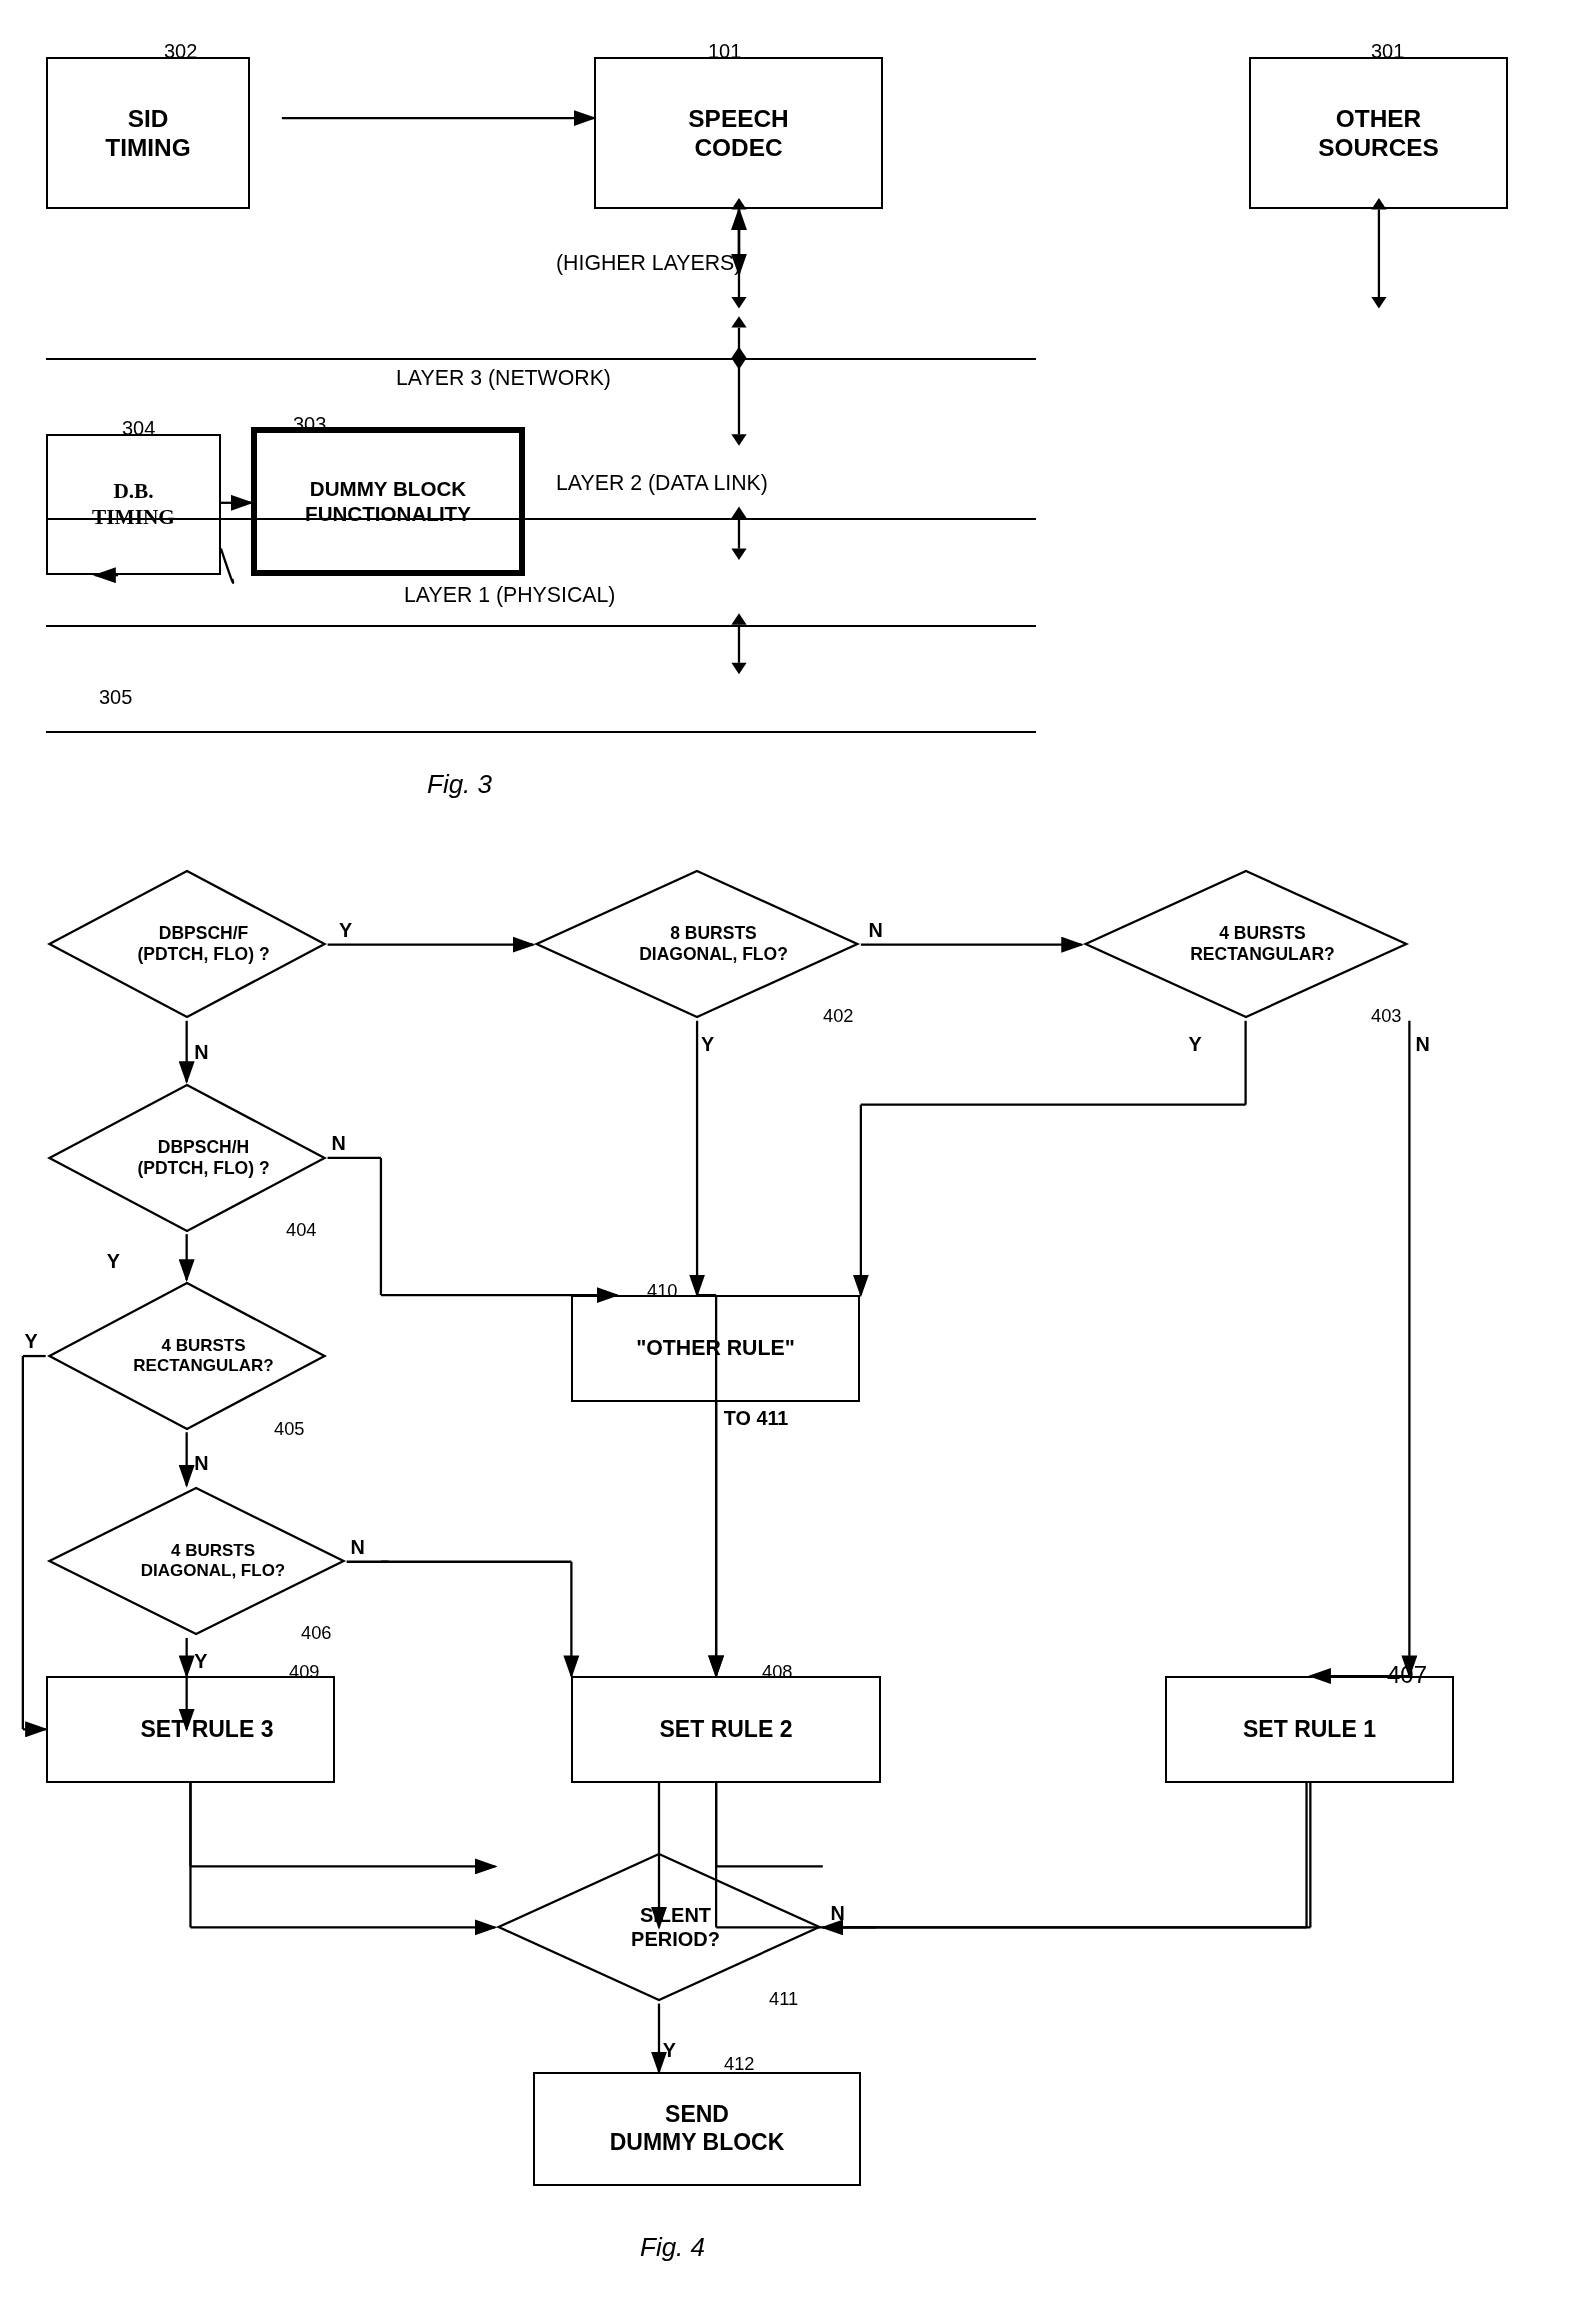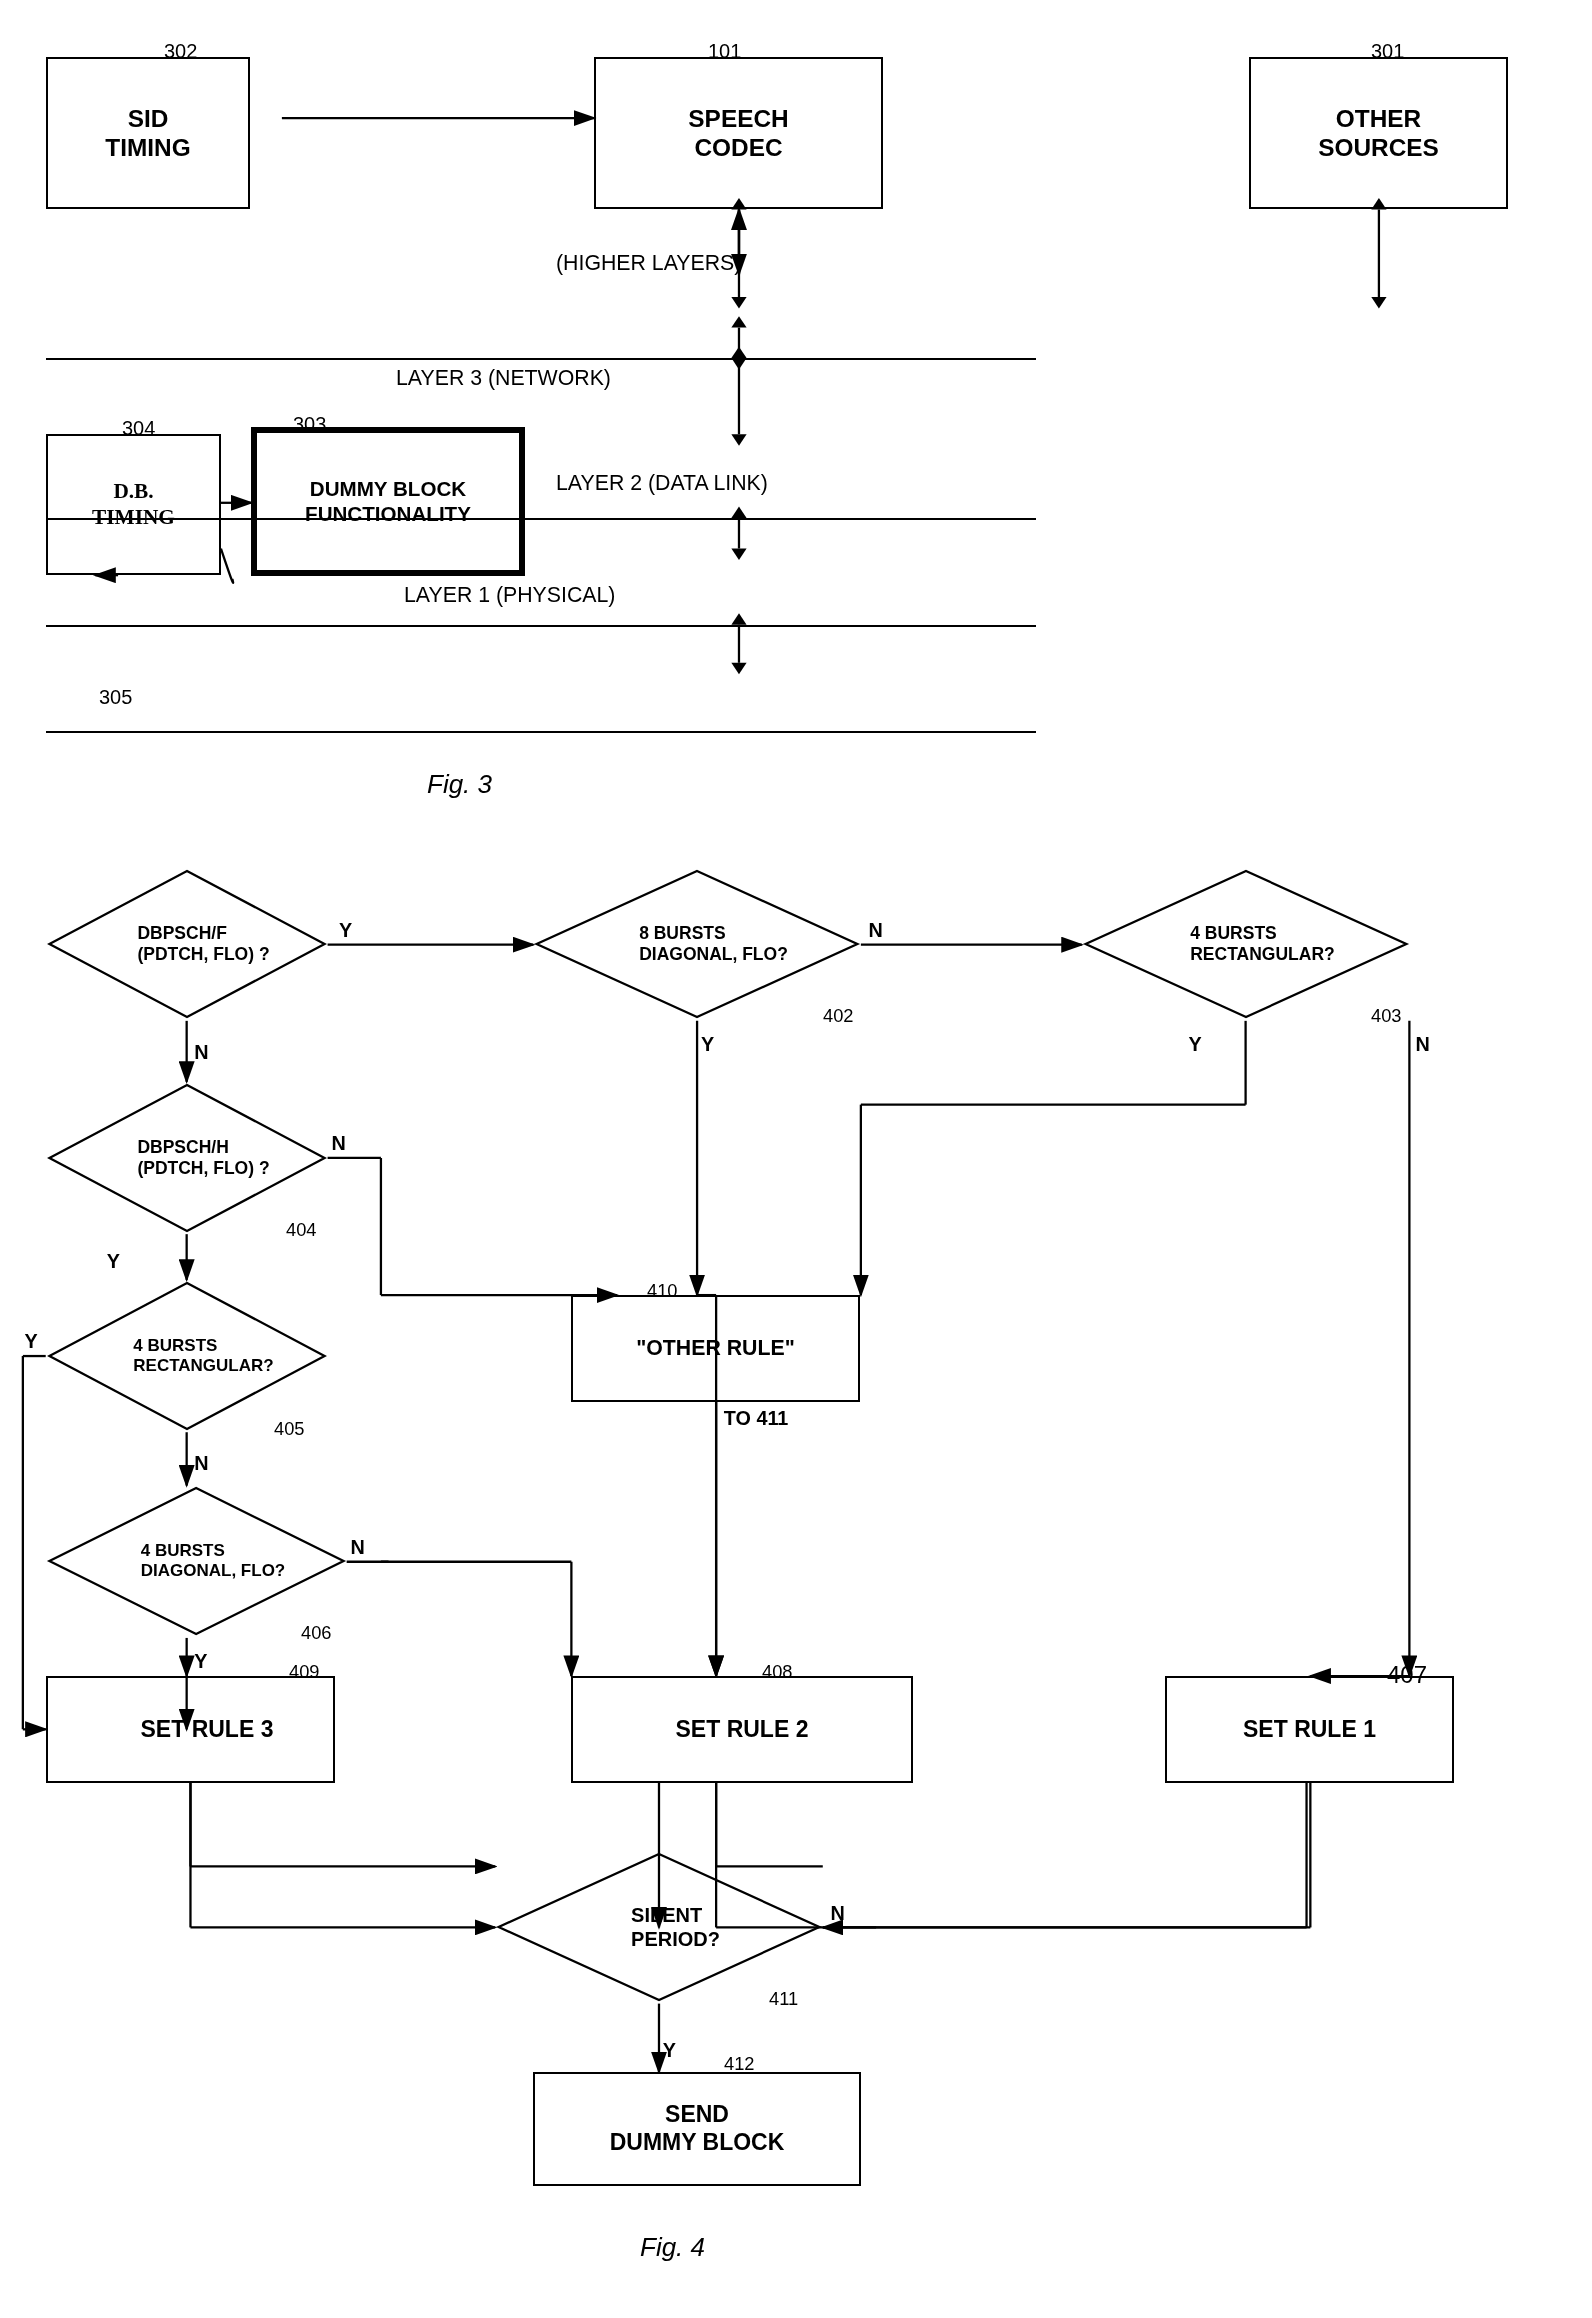--- a/index.html
+++ b/index.html
@@ -58,20 +58,21 @@
       align-items: center;
       justify-content: center;
     }
     .diamond-wrapper svg {
       position: absolute;
       top: 0; left: 0;
     }
     .diamond-label {
       position: relative;
       z-index: 2;
+      text-align: center;
       font-weight: bold;
       font-size: 20px;
       line-height: 1.2;
       padding: 7.6px;
       margin-left: 33px;
     }
     
     .ref-label {
       position: absolute;
       font-size: 20px;
@@ -202,21 +203,21 @@
   <div class="box" style="left:571px; top:1295px; width:289px; height:107px; font-size:21.3px;">
     <span>"OTHER RULE"</span>
   </div>
   <span class="ref-label" style="left:647px; top:1280px; font-size:18.3px;">410</span>
 
   <div class="box" style="left:1165px; top:1676px; width:289px; height:107px; font-size:23px;">
     <span>SET RULE 1</span>
   </div>
   <span class="ref-label" style="left:1371px; top:1661px; font-size:24px;margin-left:16px;">407</span>
 
-  <div class="box" style="left:571px; top:1676px; width:342px; height:107px; font-size:23px;">
+  <div class="box" style="left:571px; top:1676px; width:310px; height:107px; font-size:23px;">
     <span>SET RULE 2</span>
   </div>
   <span class="ref-label" style="left:762px; top:1661px; font-size:18.3px;">408</span>
 
   <div class="box" style="left:46px; top:1676px; width:289px; height:107px; font-size:23px;padding-left:33px;">
     <span>SET RULE 3</span>
   </div>
   <span class="ref-label" style="left:289px; top:1661px; font-size:18.3px;">409</span>
 
   <div class="diamond-wrapper" style="left:495px; top:1851px; width:328px; height:152px;">

